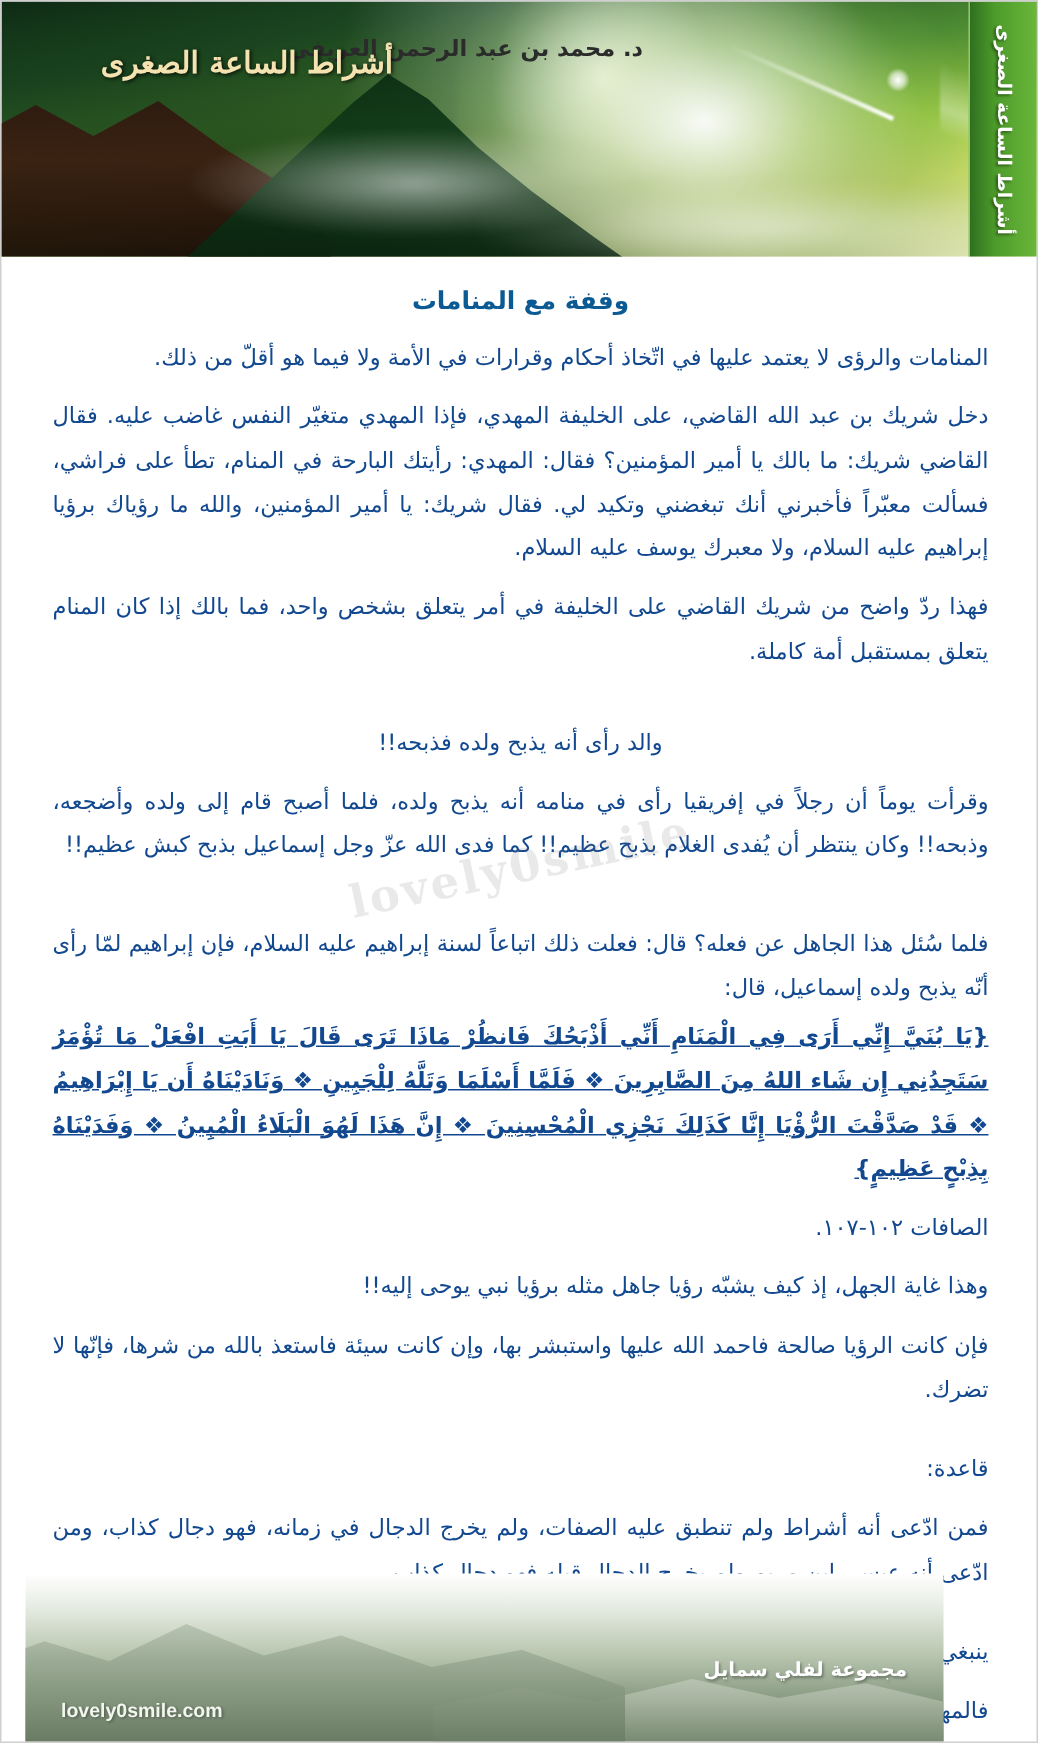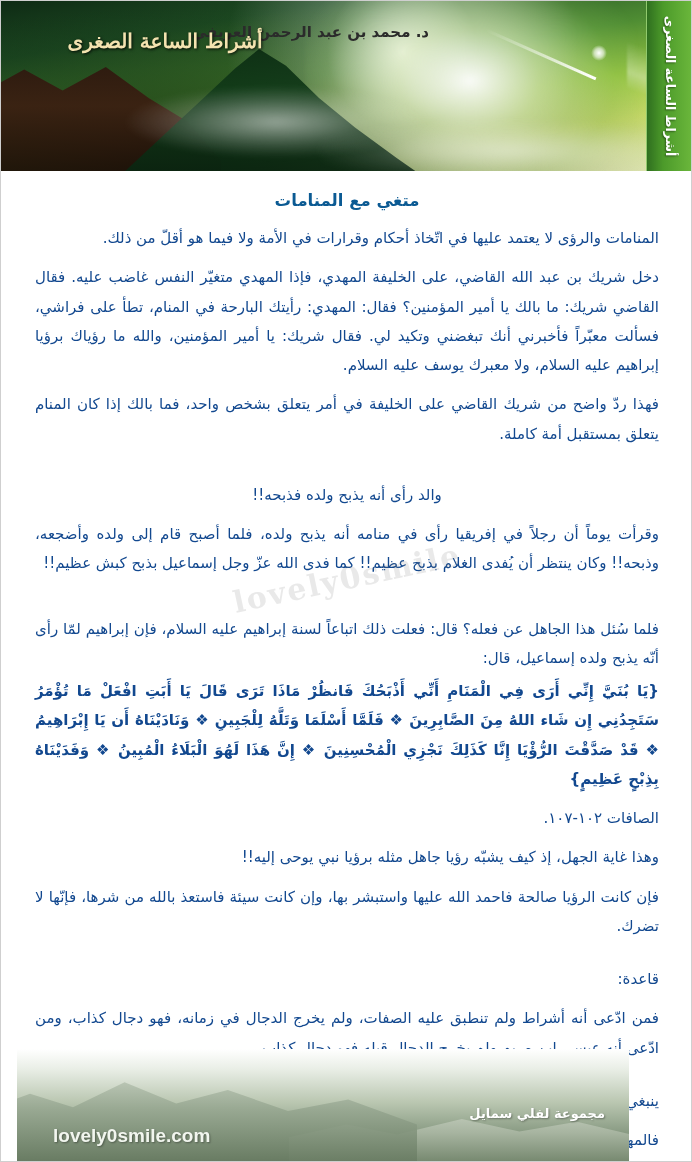--- a/index.html
+++ b/index.html
@@ -162,20 +162,21 @@
     margin:0 0 10px 0;
     text-align:justify;
   }
   p.para.center{ text-align:center; }
   p.para.tight{ margin-bottom:4px;margin-top:36px; }
   .spacer-lg{ height:22px; }
   .spacer-md{ height:14px; }
   .quran{
     color:#11497f;
     font-weight:bold;
+    text-decoration:underline;
   }
   .ref{ color:#12488f; }
 
   
   .watermark{
     position:absolute;
     left:0; top:560px;
     width:692px;
     text-align:center;
     font-size:30px;
@@ -213,26 +214,25 @@
     right:24px; bottom:40px;
     color:#ffffff;
     font-size:13px;
     font-weight:bold;
     text-shadow:1px 1px 2px rgba(0,0,0,0.35);
   }
   .footer-url{
     position:absolute;
     left:24px; bottom:14px;
     color:#f2f6ef;
-    font-size:19px;
+    font-size:13px;
     font-weight:bold;
     direction:ltr;
     text-shadow:1px 1px 2px rgba(0,0,0,0.35);
     font-family:"Liberation Sans",sans-serif;
-    margin-left:12px;
   }
 </style>
 </head>
 <body>
 
 <div id="page">
 
   <div class="banner">
     <div class="sky-glow"></div>
     <div class="ridge-left"></div>
@@ -249,21 +249,21 @@
       <div class="sub-title">أشراط الساعة الصغرى</div>
     </div>
 
     <div class="side-tab">
       <span>أشراط الساعة الصغرى</span>
     </div>
   </div>
 
   <div class="content">
 
-    <div class="section-title">متغي مع المنامات</div>
+    <div class="section-title">وقفة مع المنامات</div>
 
     <p class="para">المنامات والرؤى لا يعتمد عليها في اتّخاذ أحكام وقرارات في الأمة ولا فيما هو أقلّ من ذلك.</p>
     <p class="para">دخل شريك بن عبد الله القاضي، على الخليفة المهدي، فإذا المهدي متغيّر النفس غاضب عليه. فقال القاضي شريك: ما بالك يا أمير المؤمنين؟ فقال: المهدي: رأيتك البارحة في المنام، تطأ على فراشي، فسألت معبّراً فأخبرني أنك تبغضني وتكيد لي. فقال شريك: يا أمير المؤمنين، والله ما رؤياك برؤيا إبراهيم عليه السلام، ولا معبرك يوسف عليه السلام.</p>
     <p class="para">فهذا ردّ واضح من شريك القاضي على الخليفة في أمر يتعلق بشخص واحد، فما بالك إذا كان المنام يتعلق بمستقبل أمة كاملة.</p>
 
     <div class="spacer-lg"></div>
 
     <p class="para center">والد رأى أنه يذبح ولده فذبحه!!</p>
     <p class="para">وقرأت يوماً أن رجلاً في إفريقيا رأى في منامه أنه يذبح ولده، فلما أصبح قام إلى ولده وأضجعه، وذبحه!! وكان ينتظر أن يُفدى الغلام بذبح عظيم!! كما فدى الله عزّ وجل إسماعيل بذبح كبش عظيم!!</p>
 

